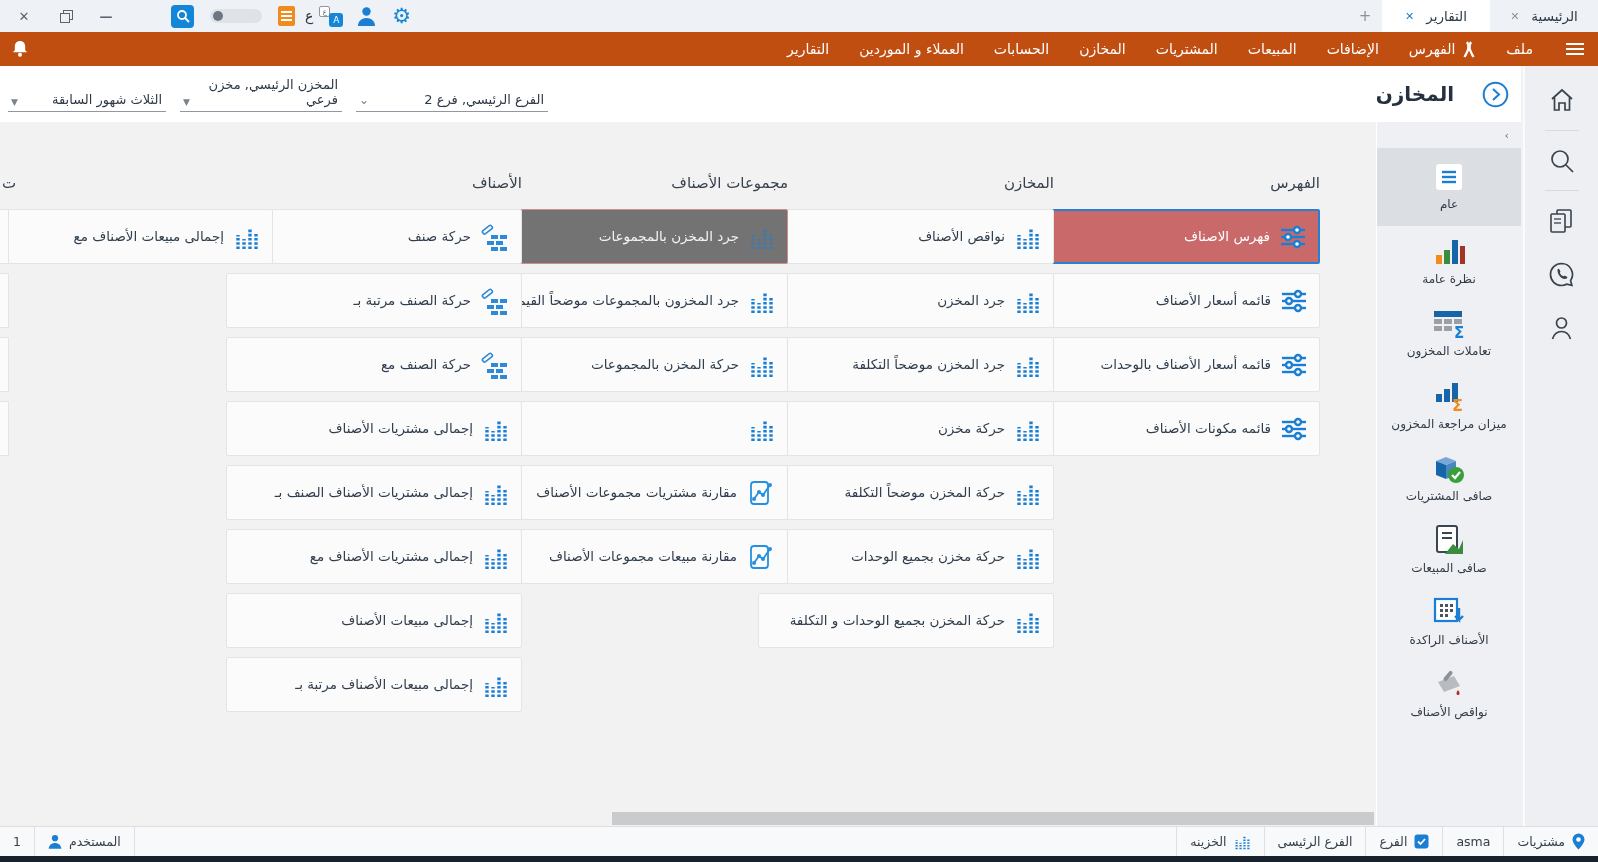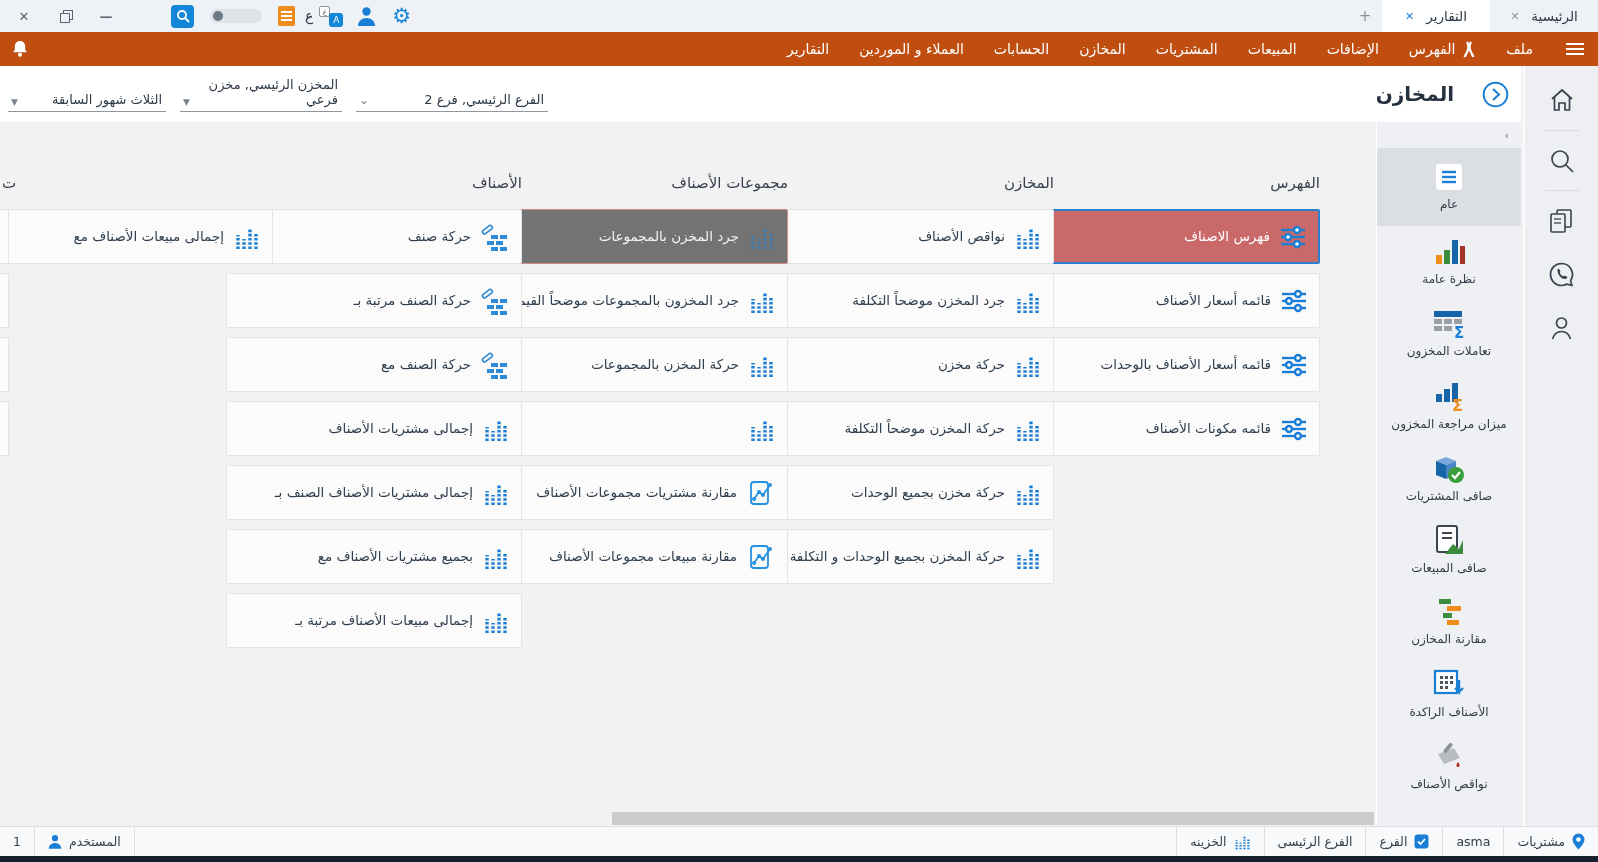--- a/index.html
+++ b/index.html
@@ -316,29 +316,20 @@
       <div class="sb-item">
         <svg width="32" height="32" viewBox="0 0 32 32">
             <rect x="4" y="2" width="20" height="26" rx="2" fill="#fff" stroke="#3a4550" stroke-width="2"></rect>
             <line x1="9" y1="9" x2="19" y2="9" stroke="#3a4550" stroke-width="2"></line>
             <line x1="9" y1="14" x2="19" y2="14" stroke="#3a4550" stroke-width="2"></line>
             <polygon points="12,30 20,20 26,25 30,16 30,30" fill="#3c8c40"></polygon>
           </svg>
         <div class="sb-lbl">صافى المبيعات</div>
       </div>
 
-      <div class="sb-item">
-        <svg width="32" height="30" viewBox="0 0 32 30">
-            <rect x="6" y="2" width="12" height="5" fill="#3c8c40"></rect>
-            <rect x="14" y="9" width="14" height="5" fill="#ef8c1c"></rect>
-            <rect x="10" y="16" width="9" height="5" fill="#3c8c40"></rect>
-            <rect x="14" y="23" width="12" height="5" fill="#ef8c1c"></rect>
-          </svg>
-        <div class="sb-lbl">مقارنة المخازن</div>
-      </div>
 
       <div class="sb-item">
         <svg width="34" height="32" viewBox="0 0 34 32">
             <rect x="3" y="3" width="22" height="22" fill="#fff" stroke="#1a7fd4" stroke-width="2.2"></rect>
             <g fill="#4a5560">
               <rect x="8" y="8" width="3" height="3"></rect>
               <rect x="13" y="8" width="3" height="3"></rect>
               <rect x="18" y="8" width="3" height="3"></rect>
               <rect x="8" y="13" width="3" height="3"></rect>
               <rect x="13" y="13" width="3" height="3"></rect>
@@ -434,20 +425,31 @@
         </div>
         <div class="card">
           <svg width="26" height="26" viewBox="0 0 26 26">
               <g stroke="#1a7fd4" stroke-width="3.4" stroke-dasharray="2.6 1.6">
                 <line x1="4" y1="25" x2="4" y2="11"></line>
                 <line x1="10" y1="25" x2="10" y2="15"></line>
                 <line x1="16" y1="25" x2="16" y2="5"></line>
                 <line x1="22" y1="25" x2="22" y2="10"></line>
               </g>
             </svg>
+          <div class="lbl">جرد المخزن</div>
+        </div>
+        <div class="card">
+          <svg width="26" height="26" viewBox="0 0 26 26">
+              <g stroke="#1a7fd4" stroke-width="3.4" stroke-dasharray="2.6 1.6">
+                <line x1="4" y1="25" x2="4" y2="11"></line>
+                <line x1="10" y1="25" x2="10" y2="15"></line>
+                <line x1="16" y1="25" x2="16" y2="5"></line>
+                <line x1="22" y1="25" x2="22" y2="10"></line>
+              </g>
+            </svg>
           <div class="lbl">جرد المخزن موضحاً التكلفة</div>
         </div>
         <div class="card">
           <svg width="26" height="26" viewBox="0 0 26 26">
               <g stroke="#1a7fd4" stroke-width="3.4" stroke-dasharray="2.6 1.6">
                 <line x1="4" y1="25" x2="4" y2="11"></line>
                 <line x1="10" y1="25" x2="10" y2="15"></line>
                 <line x1="16" y1="25" x2="16" y2="5"></line>
                 <line x1="22" y1="25" x2="22" y2="10"></line>
               </g>
@@ -626,21 +628,32 @@
         </div>
         <div class="card">
           <svg width="26" height="26" viewBox="0 0 26 26">
               <g stroke="#1a7fd4" stroke-width="3.4" stroke-dasharray="2.6 1.6">
                 <line x1="4" y1="25" x2="4" y2="11"></line>
                 <line x1="10" y1="25" x2="10" y2="15"></line>
                 <line x1="16" y1="25" x2="16" y2="5"></line>
                 <line x1="22" y1="25" x2="22" y2="10"></line>
               </g>
             </svg>
-          <div class="lbl">بجميع مشتريات الأصناف مع</div>
+          <div class="lbl">إجمالى مشتريات الأصناف مع</div>
+        </div>
+        <div class="card">
+          <svg width="26" height="26" viewBox="0 0 26 26">
+              <g stroke="#1a7fd4" stroke-width="3.4" stroke-dasharray="2.6 1.6">
+                <line x1="4" y1="25" x2="4" y2="11"></line>
+                <line x1="10" y1="25" x2="10" y2="15"></line>
+                <line x1="16" y1="25" x2="16" y2="5"></line>
+                <line x1="22" y1="25" x2="22" y2="10"></line>
+              </g>
+            </svg>
+          <div class="lbl">إجمالى مبيعات الأصناف</div>
         </div>
         <div class="card">
           <svg width="26" height="26" viewBox="0 0 26 26">
               <g stroke="#1a7fd4" stroke-width="3.4" stroke-dasharray="2.6 1.6">
                 <line x1="4" y1="25" x2="4" y2="11"></line>
                 <line x1="10" y1="25" x2="10" y2="15"></line>
                 <line x1="16" y1="25" x2="16" y2="5"></line>
                 <line x1="22" y1="25" x2="22" y2="10"></line>
               </g>
             </svg>

